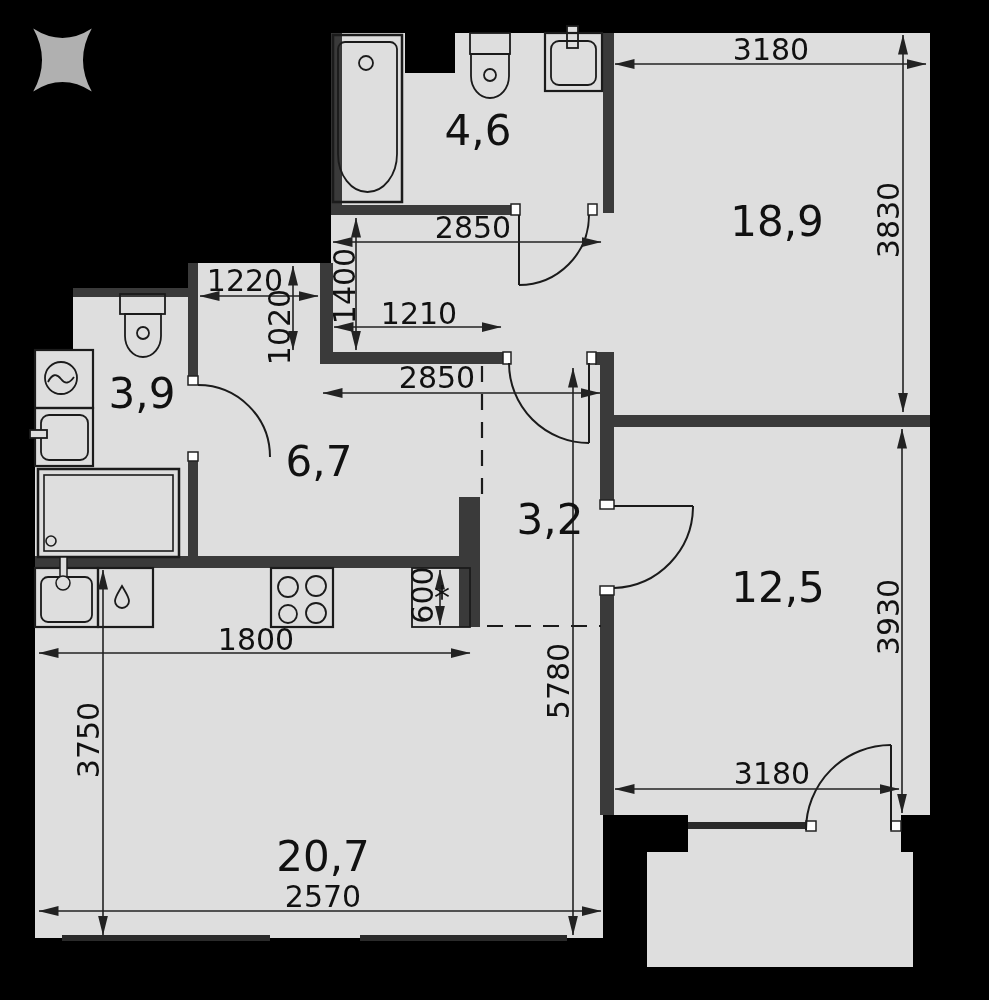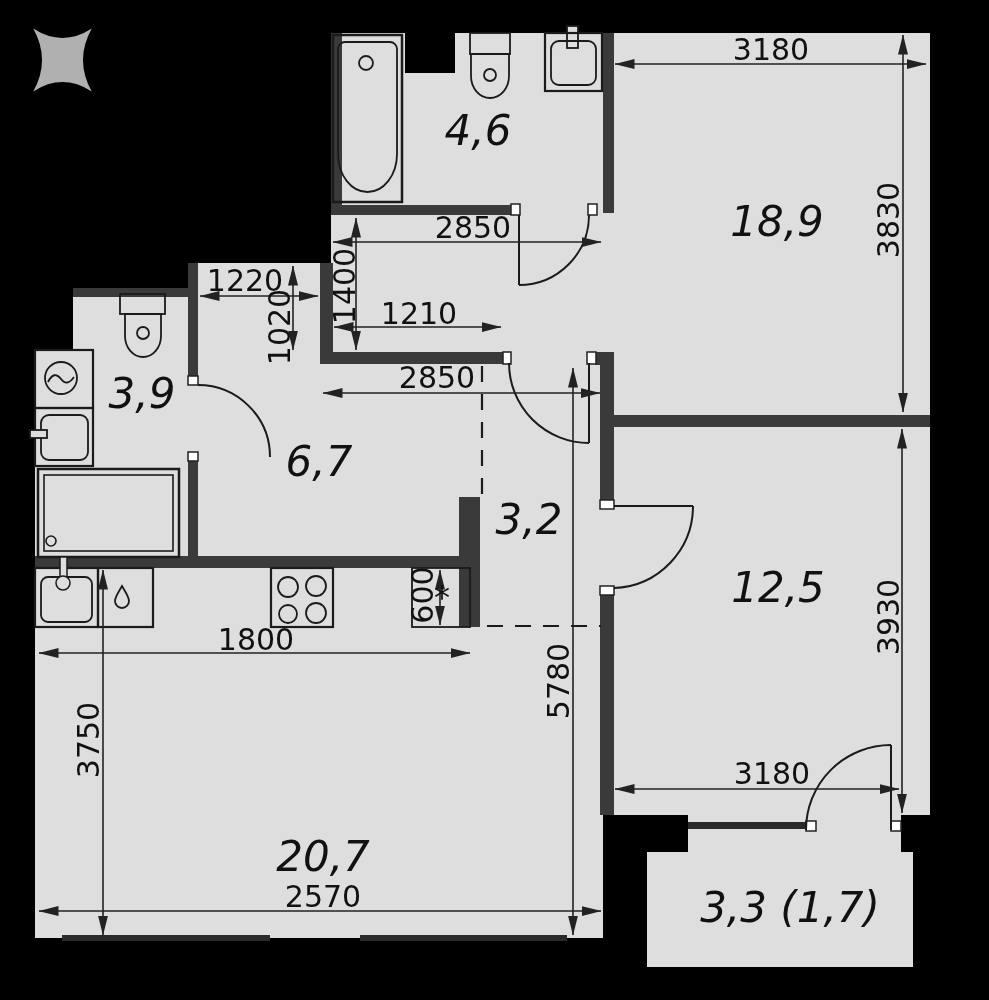--- a/index.html
+++ b/index.html
@@ -1,21 +1,21 @@
 <!DOCTYPE html>
 <html><head>
 <meta charset="utf-8">
 <style>
   html,body{margin:0;padding:0;background:#000;}
   #canvas{position:relative;width:989px;height:1000px;background:#000;overflow:hidden;
           font-family:"DejaVu Sans","Liberation Sans",sans-serif;}
   #plan-svg{position:absolute;left:0;top:0;}
   .lbl{position:absolute;transform:translate(-50%,-50%);color:#111;white-space:nowrap;
        font-family:"DejaVu Sans","Liberation Sans",sans-serif;line-height:1;}
-  .room{font-size:42px;font-style:italic;}
+  .room{font-size:42px;}
   .dim{font-size:30px;}
   .rot{transform:translate(-50%,-50%) rotate(-90deg);}
   .mark{font-size:32px;}
 </style>
 </head>
 <body>
 
 <div id="canvas">
 
 <svg id="plan-svg" width="989" height="1000" viewBox="0 0 989 1000">
@@ -177,24 +177,23 @@
 
   <g transform="translate(30,25) scale(0.65,0.70)">
     <path d="M5,5 Q50,32 95,5 Q68,50 95,95 Q50,68 5,95 Q32,50 5,5 Z" fill="#b0b0b0"></path>
   </g>
 </svg>
 
 <span class="lbl room" style="left:478px;top:131px">4,6</span>
 <span class="lbl room" style="left:777px;top:222px">18,9</span>
 <span class="lbl room" style="left:142px;top:394px">3,9</span>
 <span class="lbl room" style="left:319px;top:462px">6,7</span>
-<span class="lbl room" style="left:529px;top:520px">3,2</span>
+<span class="lbl room" style="left:550px;top:520px">3,2</span>
 <span class="lbl room" style="left:778px;top:588px">12,5</span>
 <span class="lbl room" style="left:323px;top:857px">20,7</span>
-<span class="lbl room" style="left:790px;top:908px">3,3 (1,7)</span>
 
 <span class="lbl dim" style="left:771px;top:50px">3180</span>
 <span class="lbl dim rot" style="left:889px;top:220px">3830</span>
 <span class="lbl dim" style="left:473px;top:228px">2850</span>
 <span class="lbl dim rot" style="left:345px;top:286px">1400</span>
 <span class="lbl dim" style="left:245px;top:281px">1220</span>
 <span class="lbl dim rot" style="left:280px;top:327px">1020</span>
 <span class="lbl dim" style="left:419px;top:314px">1210</span>
 <span class="lbl dim" style="left:437px;top:378px">2850</span>
 <span class="lbl dim rot" style="left:423px;top:595px">600</span>

